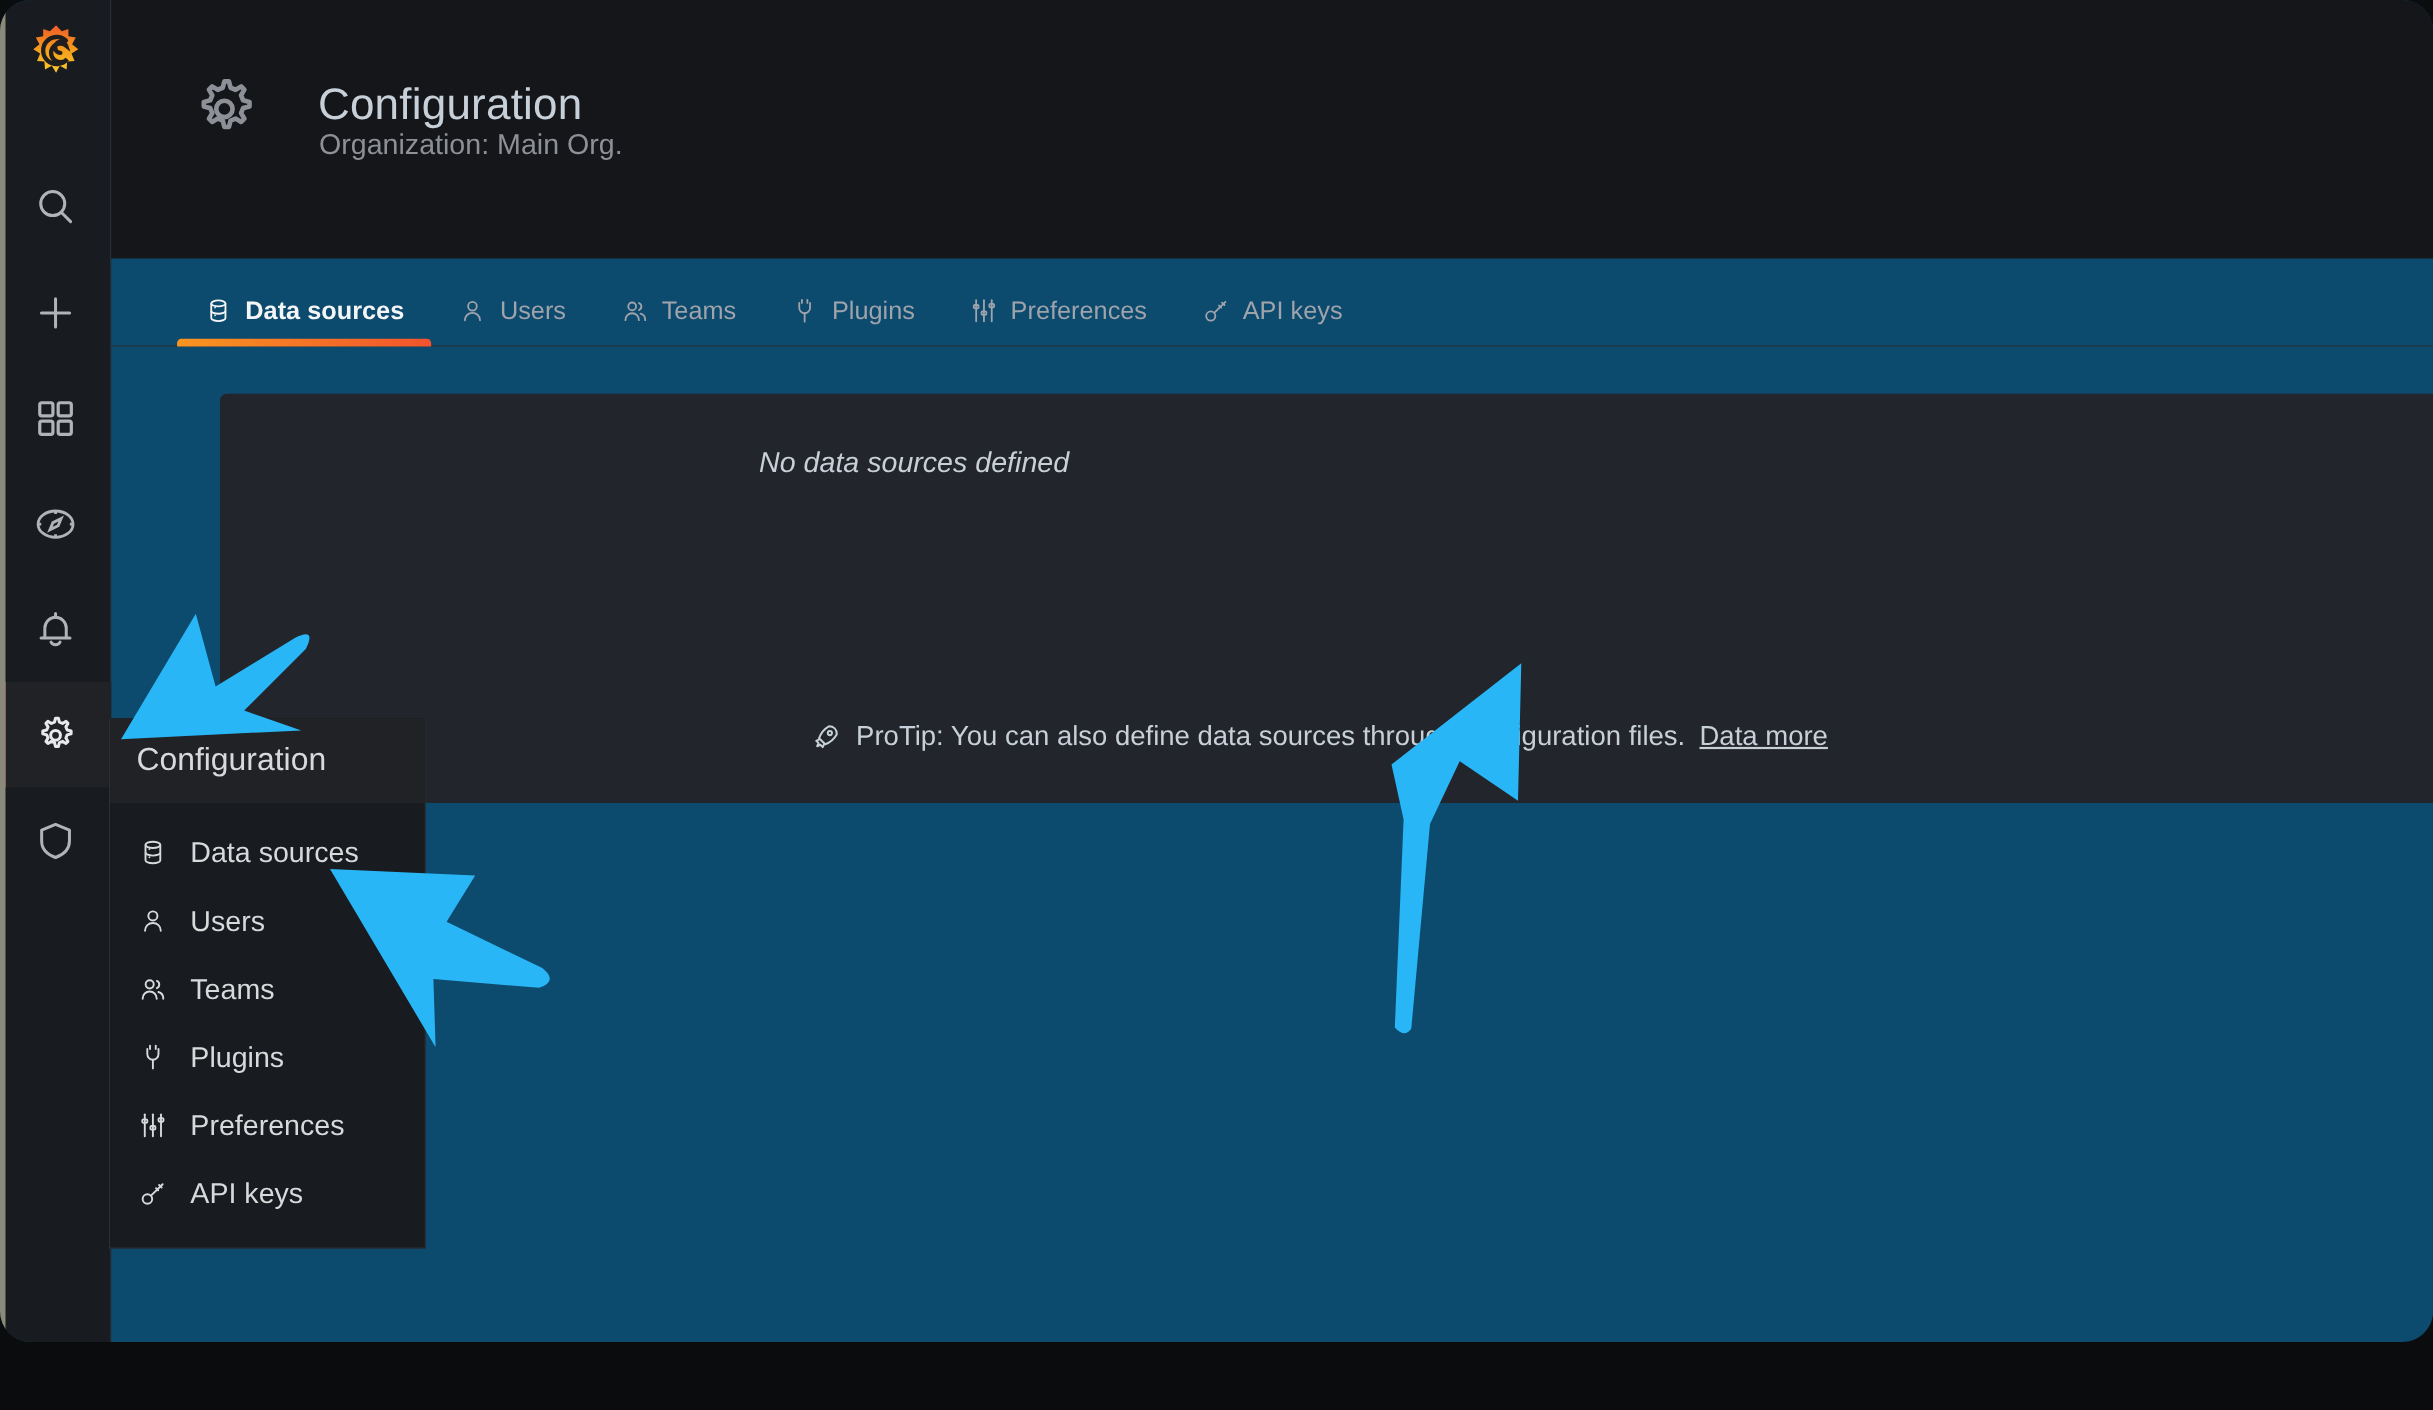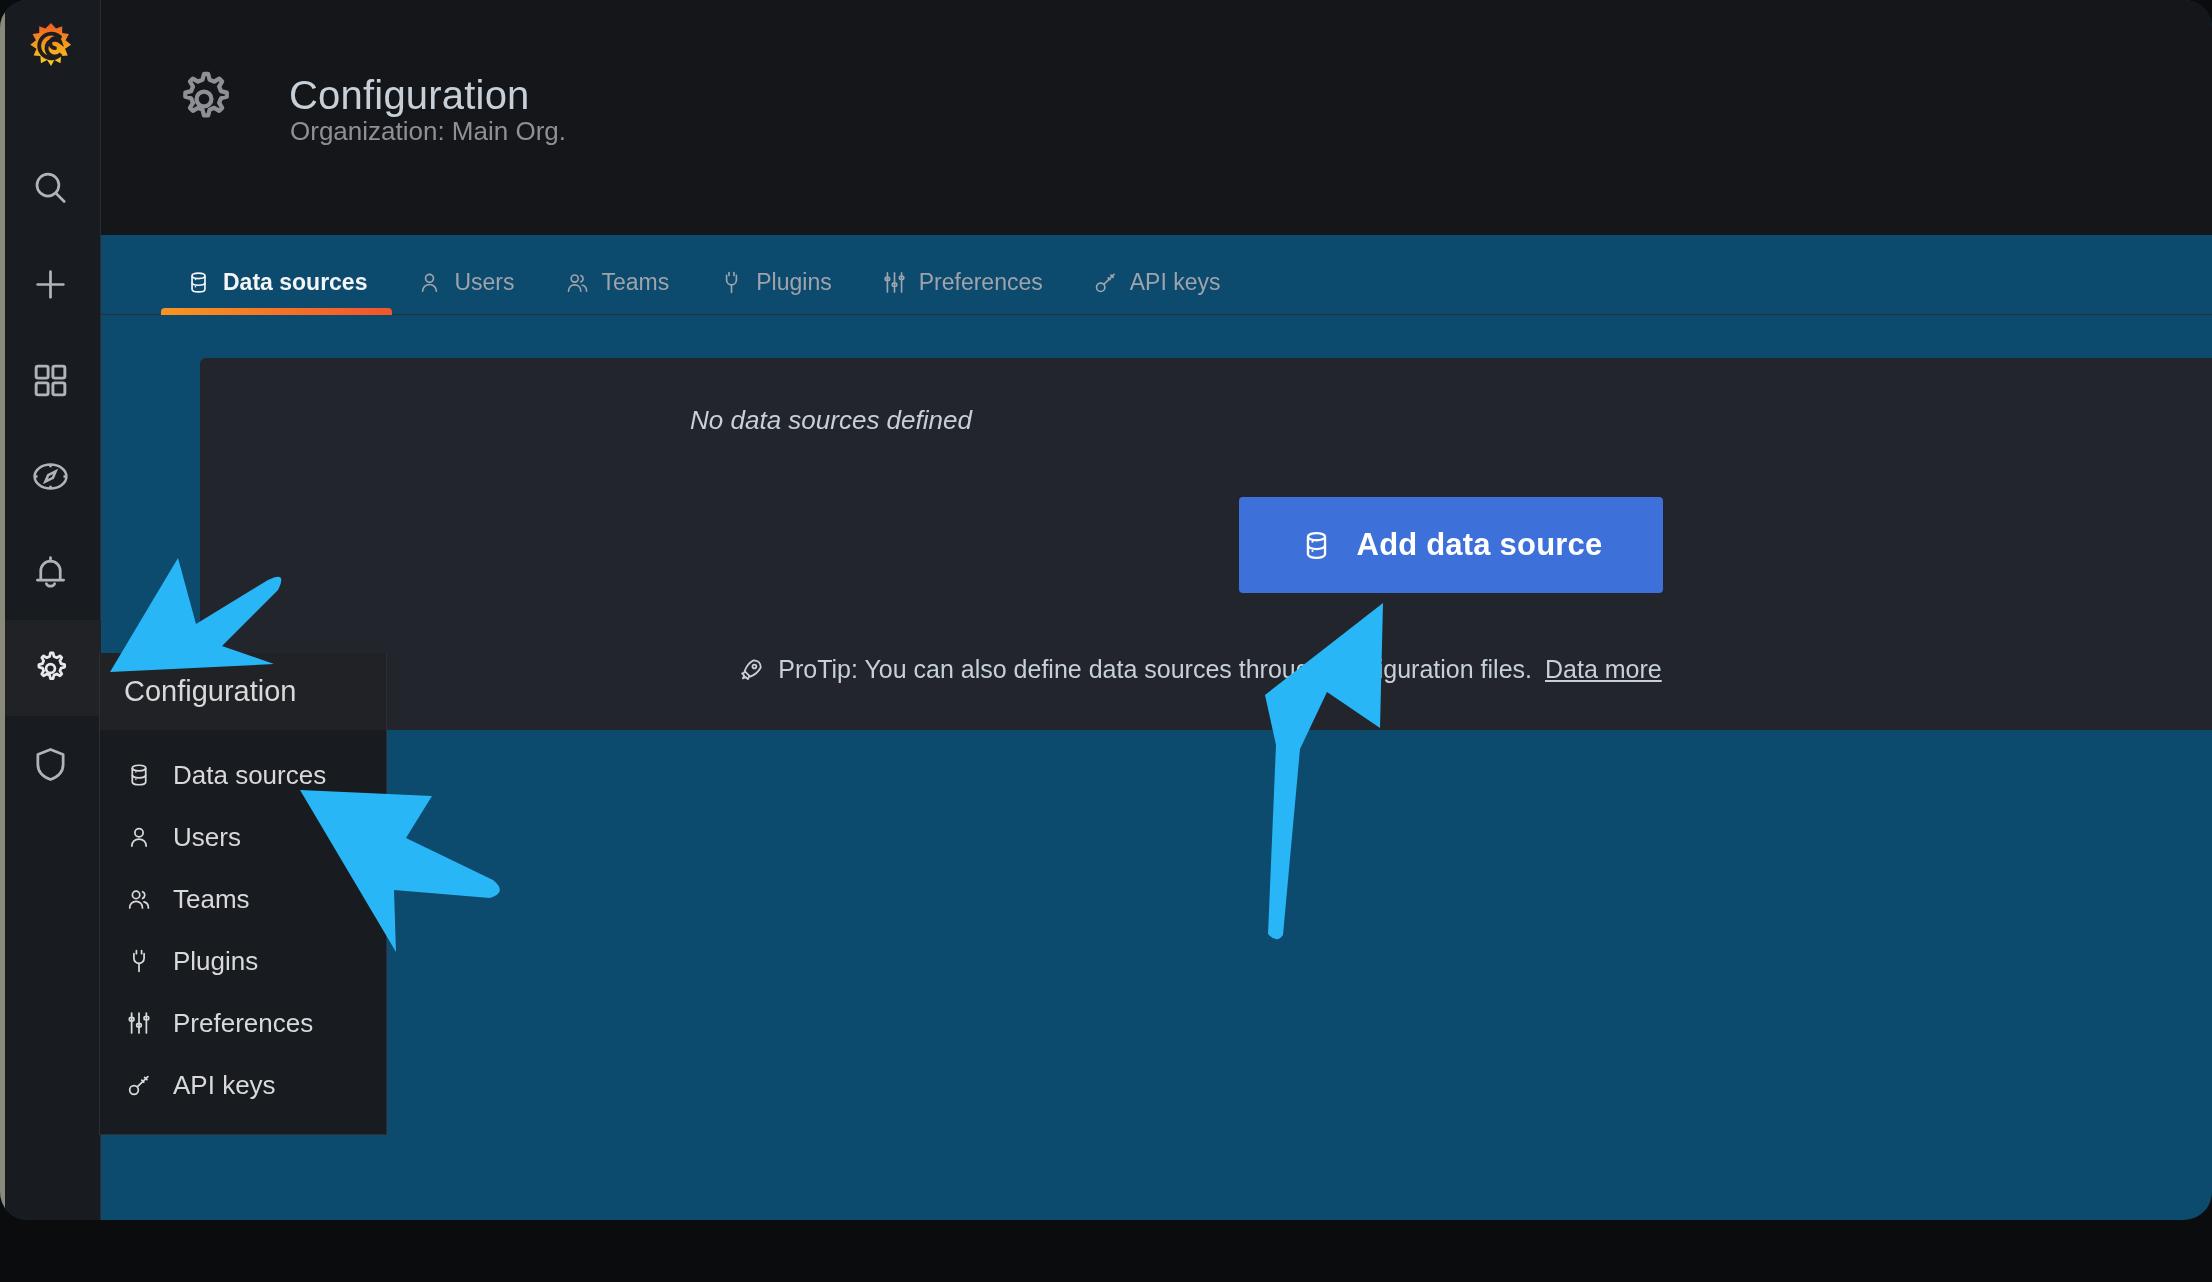--- a/index.html
+++ b/index.html
@@ -403,30 +403,20 @@
         <span class="tab-label">API keys</span>
       </div>
 
     </div>
   </div>
 
   <div id="panel">
     <div id="empty-text">No data sources defined</div>
   </div>
 
-  <button id="add-ds-button">
-    <svg viewBox="0 0 24 24" fill="none" stroke="#ffffff" stroke-width="1.7">
-      <ellipse cx="12" cy="5.6" rx="6.2" ry="2.6"></ellipse>
-      <path d="M5.8 5.6 v12.8 c0 1.44 2.78 2.6 6.2 2.6 s6.2-1.16 6.2-2.6 V5.6"></path>
-      <path d="M5.8 12 c0 1.44 2.78 2.6 6.2 2.6 s6.2-1.16 6.2-2.6"></path>
-      <circle cx="9.1" cy="9.2" r="0.8" fill="#ffffff" stroke="none"></circle>
-      <circle cx="9.1" cy="16" r="0.8" fill="#ffffff" stroke="none"></circle>
-    </svg>
-    <span class="btn-label">Add data source</span>
-  </button>
 
   <div id="protip" style="top:655px;left:188px;width:2024px;position:absolute">
     <svg viewBox="0 0 24 24" fill="none" stroke="#c7d0d9" stroke-width="1.6" stroke-linecap="round" stroke-linejoin="round">
       <path d="M13.8 3.8 c3.9 0 6.4 2.5 6.4 6.4 -2.2 4.1 -6.3 7 -9.4 8.1 l-4.9 -4.9 C7 10.3 9.8 6 13.8 3.8 Z"></path>
       <circle cx="14.6" cy="9.3" r="1.7"></circle>
       <path d="M6.1 14.3 l-2.5 1.2 1.9 1.9 -1.2 2.5 2.6 -1.2 1.9 1.9 1.2 -2.5"></path>
     </svg>
     <span>ProTip: You can also define data sources through configuration files.</span>
     <span id="protip-link">Data more</span>
   </div>

